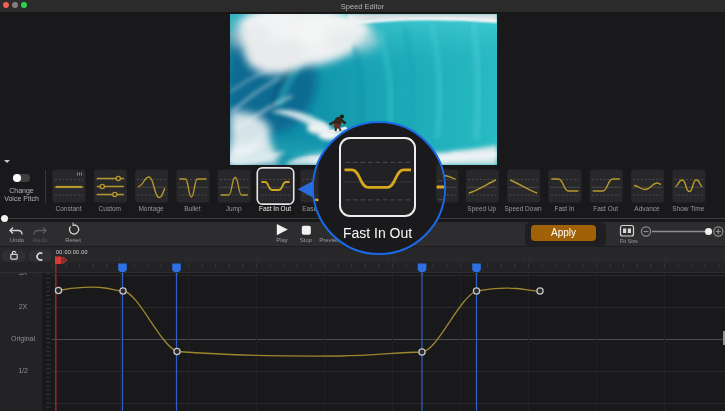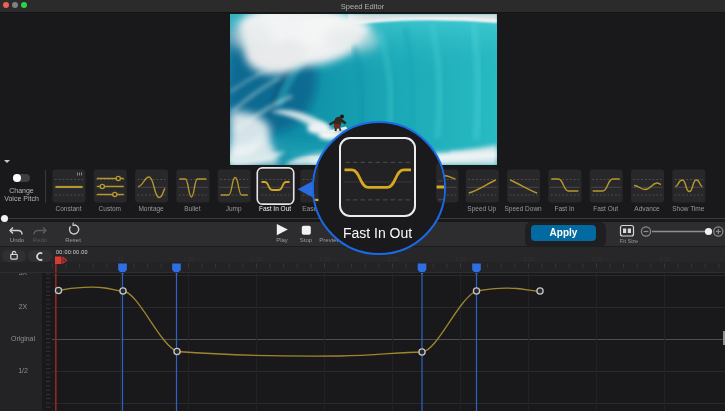--- a/index.html
+++ b/index.html
@@ -248,22 +248,22 @@
     <rect x="301.8" y="3.8" width="9" height="9" rx="1.8" fill="#f2f2f2"></rect>
   </svg>
   <div class="tbtxt" style="left:6px;top:236.5px;width:22px;">Undo</div>
   <div class="tbtxt" style="left:29px;top:236.5px;width:22px;color:#58585a;">Redo</div>
   <div class="tbtxt" style="left:62px;top:236.5px;width:22px;">Reset</div>
   <div class="tbtxt" style="left:271px;top:236.5px;width:22px;">Play</div>
   <div class="tbtxt" style="left:295px;top:236.5px;width:22px;">Stop</div>
   <div class="tbtxt" style="left:315px;top:236.5px;width:30px;">Preview</div>
 
   <div class="abs" style="left:525px;top:222px;width:81px;height:25px;background:#1f1f22;border-radius:6px;"></div>
-  <div class="abs" style="left:531px;top:225px;width:65px;height:16px;background:#0369a1;border-radius:4px;
-       color:#fff;font-size:10px;font-weight:bold;text-align:center;line-height:16px;">Apply</div>
+  <div class="abs" style="left:531px;top:225px;width:65px;height:16px;background:#a16207;border-radius:4px;
+       color:#fff;font-size:10px;font-weight:normal;text-align:center;line-height:16px;">Apply</div>
 
   <svg class="abs" style="left:610px;top:222px;" width="115" height="25" viewBox="0 0 115 25">
     <rect x="10.5" y="3.5" width="13" height="10.5" rx="2" fill="none" stroke="#d8d8d8" stroke-width="1.2"></rect>
     <rect x="13" y="6.5" width="3.2" height="4.5" fill="#d8d8d8"></rect>
     <rect x="17.8" y="6.5" width="3.2" height="4.5" fill="#d8d8d8"></rect>
     <circle cx="36" cy="9.5" r="4.6" fill="none" stroke="#8f8f91" stroke-width="1.2"></circle>
     <line x1="33.6" y1="9.5" x2="38.4" y2="9.5" stroke="#8f8f91" stroke-width="1.2"></line>
     <line x1="42" y1="9.5" x2="102" y2="9.5" stroke="#8f8f91" stroke-width="1.4"></line>
     <circle cx="108.3" cy="9.5" r="4.6" fill="none" stroke="#8f8f91" stroke-width="1.2"></circle>
     <line x1="105.9" y1="9.5" x2="110.7" y2="9.5" stroke="#8f8f91" stroke-width="1.2"></line>

